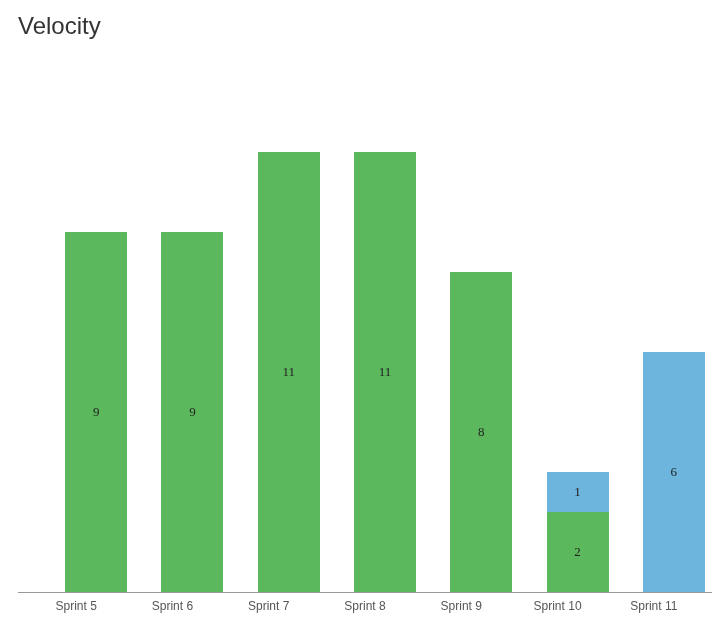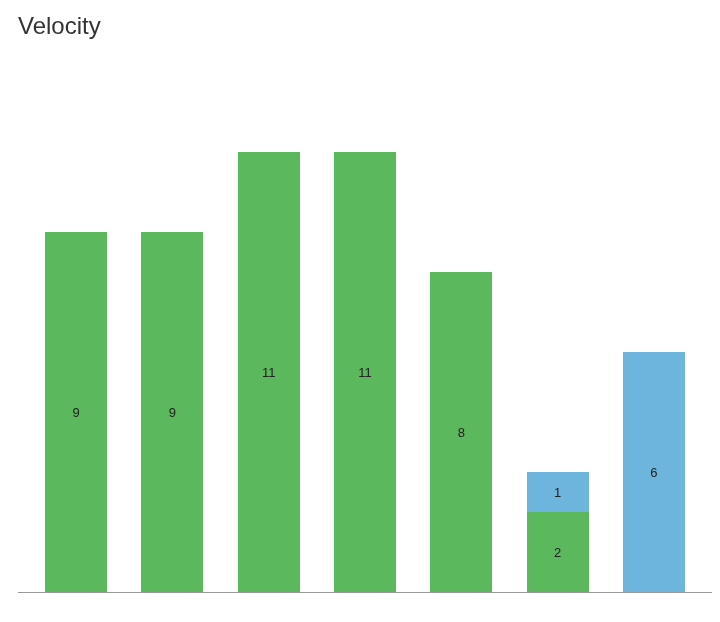--- a/index.html
+++ b/index.html
@@ -57,21 +57,22 @@
       flex-direction: column;
       justify-content: flex-end;
     }
     .bar-segment {
       width: 100%;
       display: flex;
       align-items: center;
       justify-content: center;
       font-size: 13px;
       color: #222;
-      font-family: Liberation Sans, sans-serif;
+      font-family: Liberation Serif, serif;
+      margin-left: 20px;
     }
     .seg-green {
       background: #5cb85c;
     }
     .seg-blue {
       background: #6db5dd;
     }
     .x-axis {
       display: flex;
       justify-content: space-between;
@@ -125,13 +126,22 @@
           </div>
         </div>
         <div class="bar-slot">
           <div class="bar-stack">
             <div class="bar-segment seg-blue" style="height: 240px;">6</div>
           </div>
         </div>
       </div>
   </div>
 
+  <div class="x-axis" id="x-axis">
+      <div class="x-label">Sprint 5</div>
+      <div class="x-label">Sprint 6</div>
+      <div class="x-label">Sprint 7</div>
+      <div class="x-label">Sprint 8</div>
+      <div class="x-label">Sprint 9</div>
+      <div class="x-label">Sprint 10</div>
+      <div class="x-label">Sprint 11</div>
+    </div>
 </div>
 
 </body></html>

